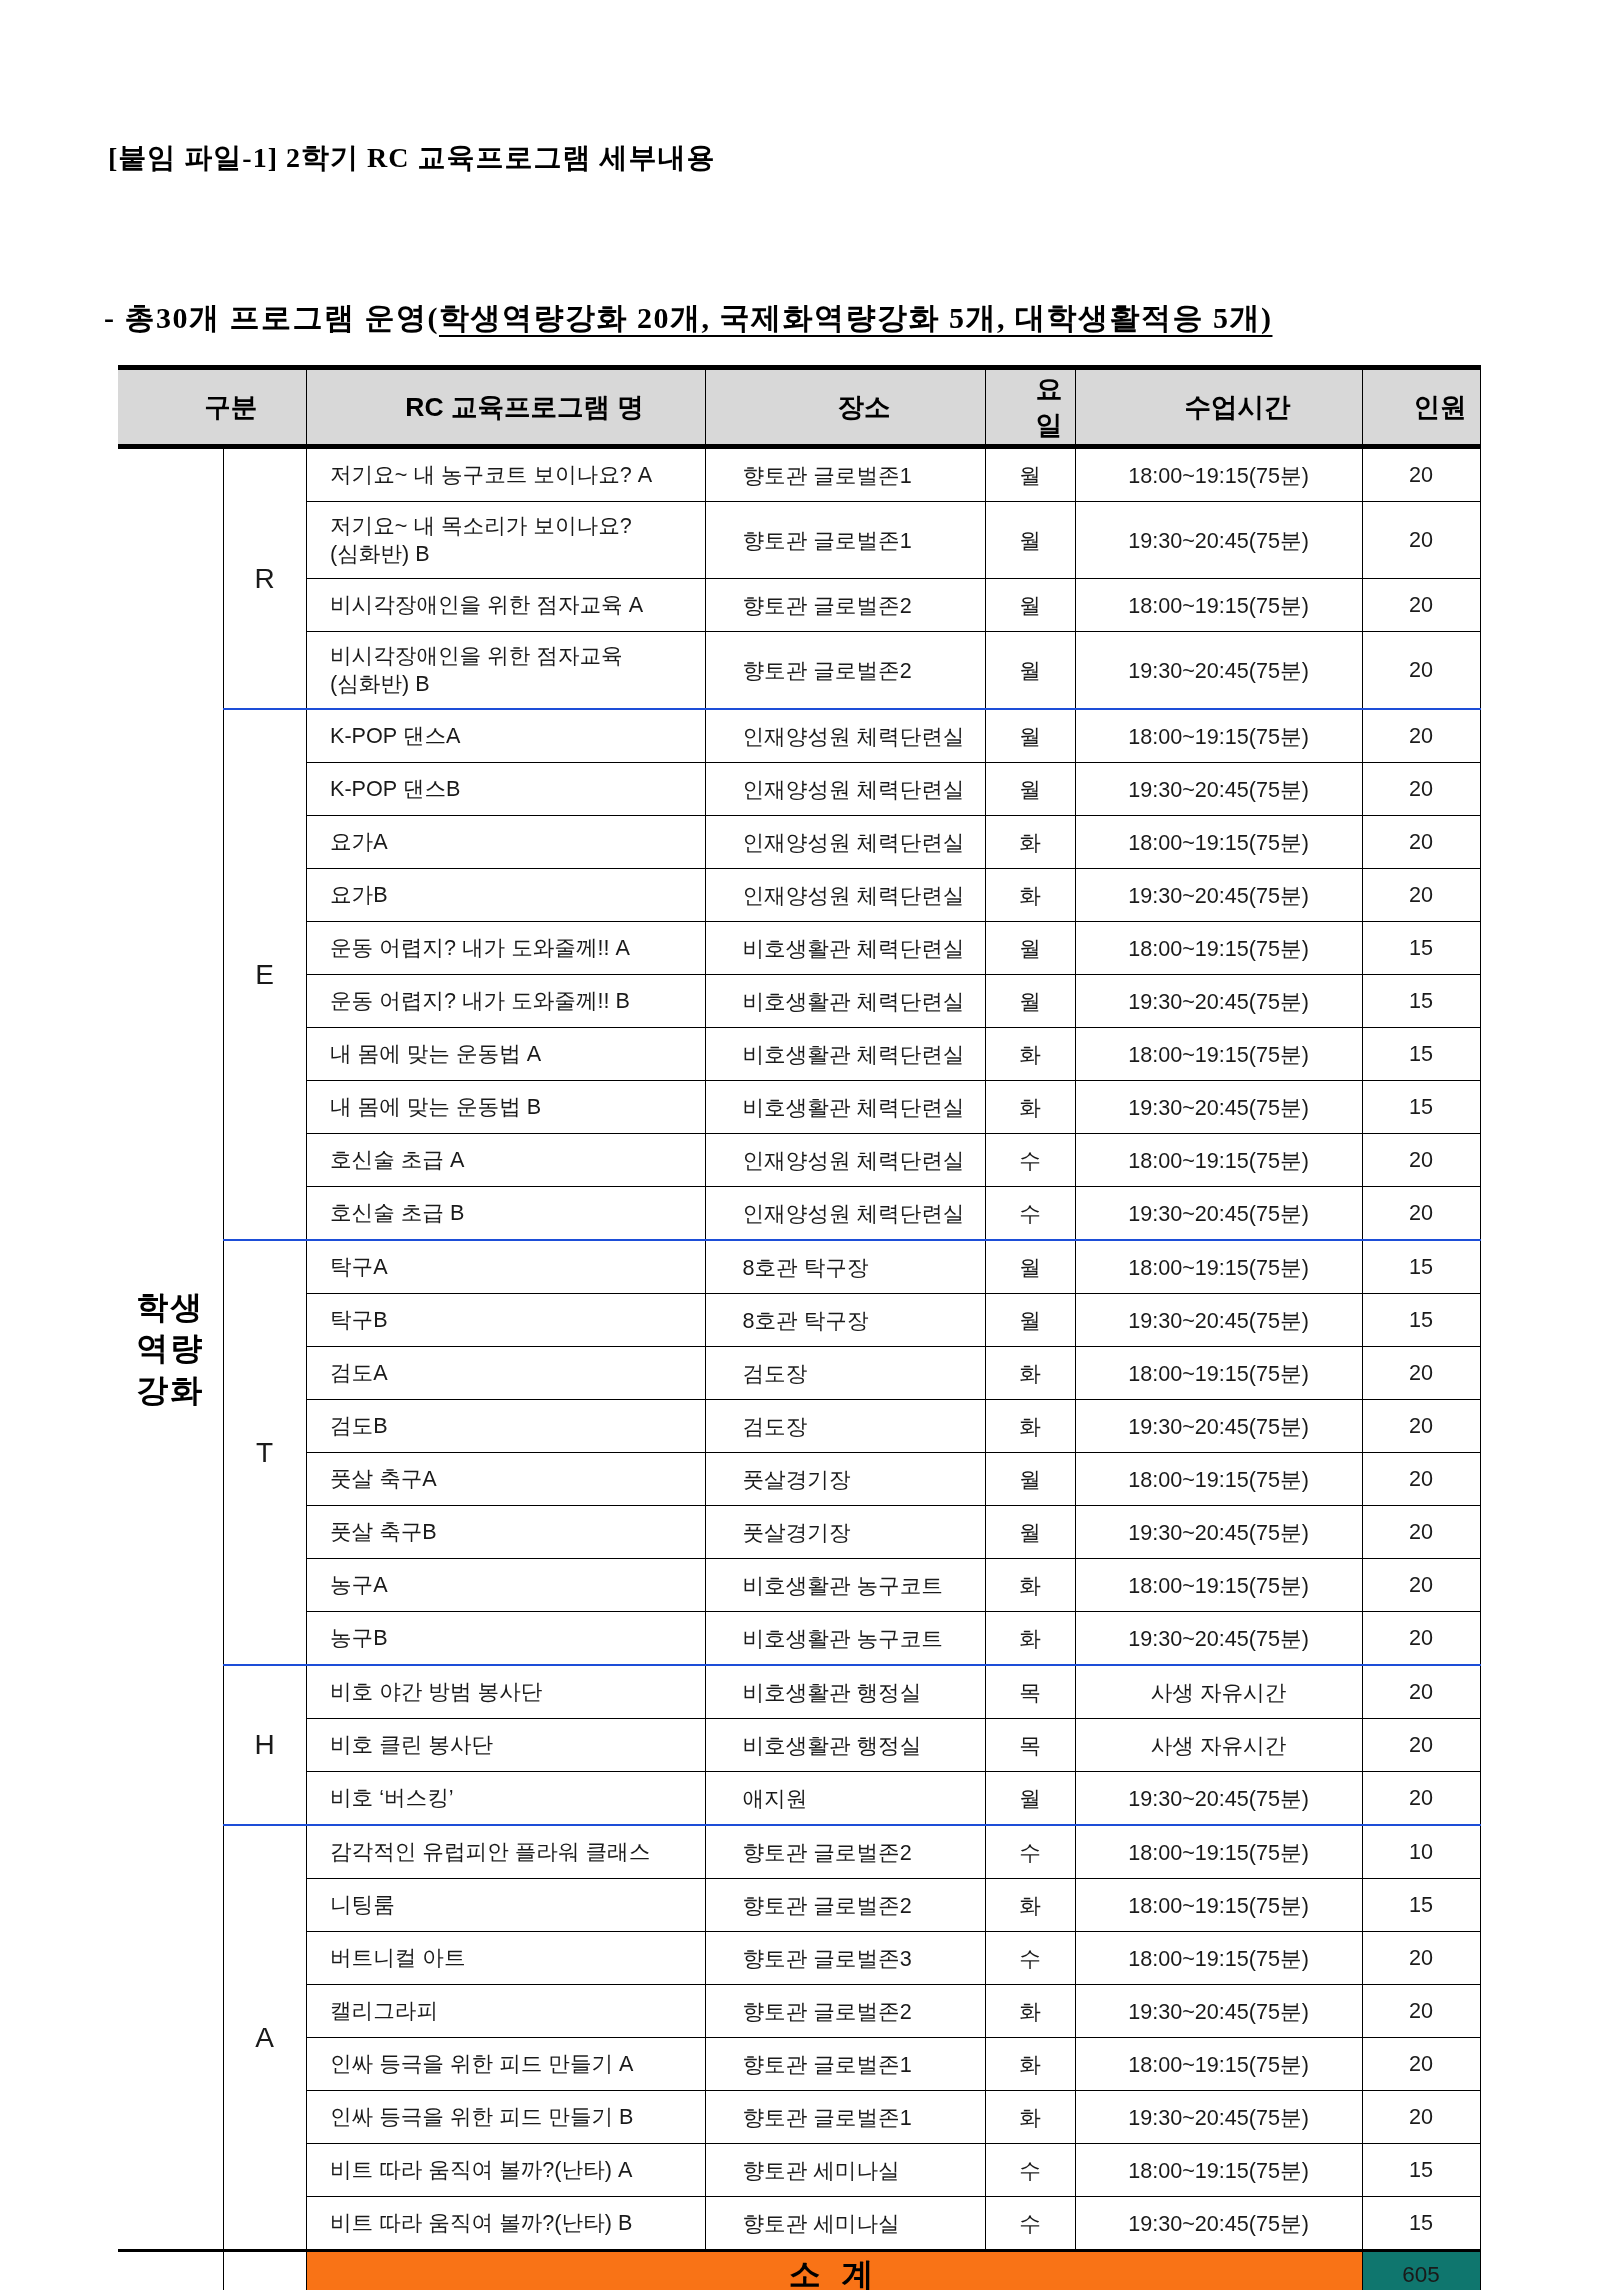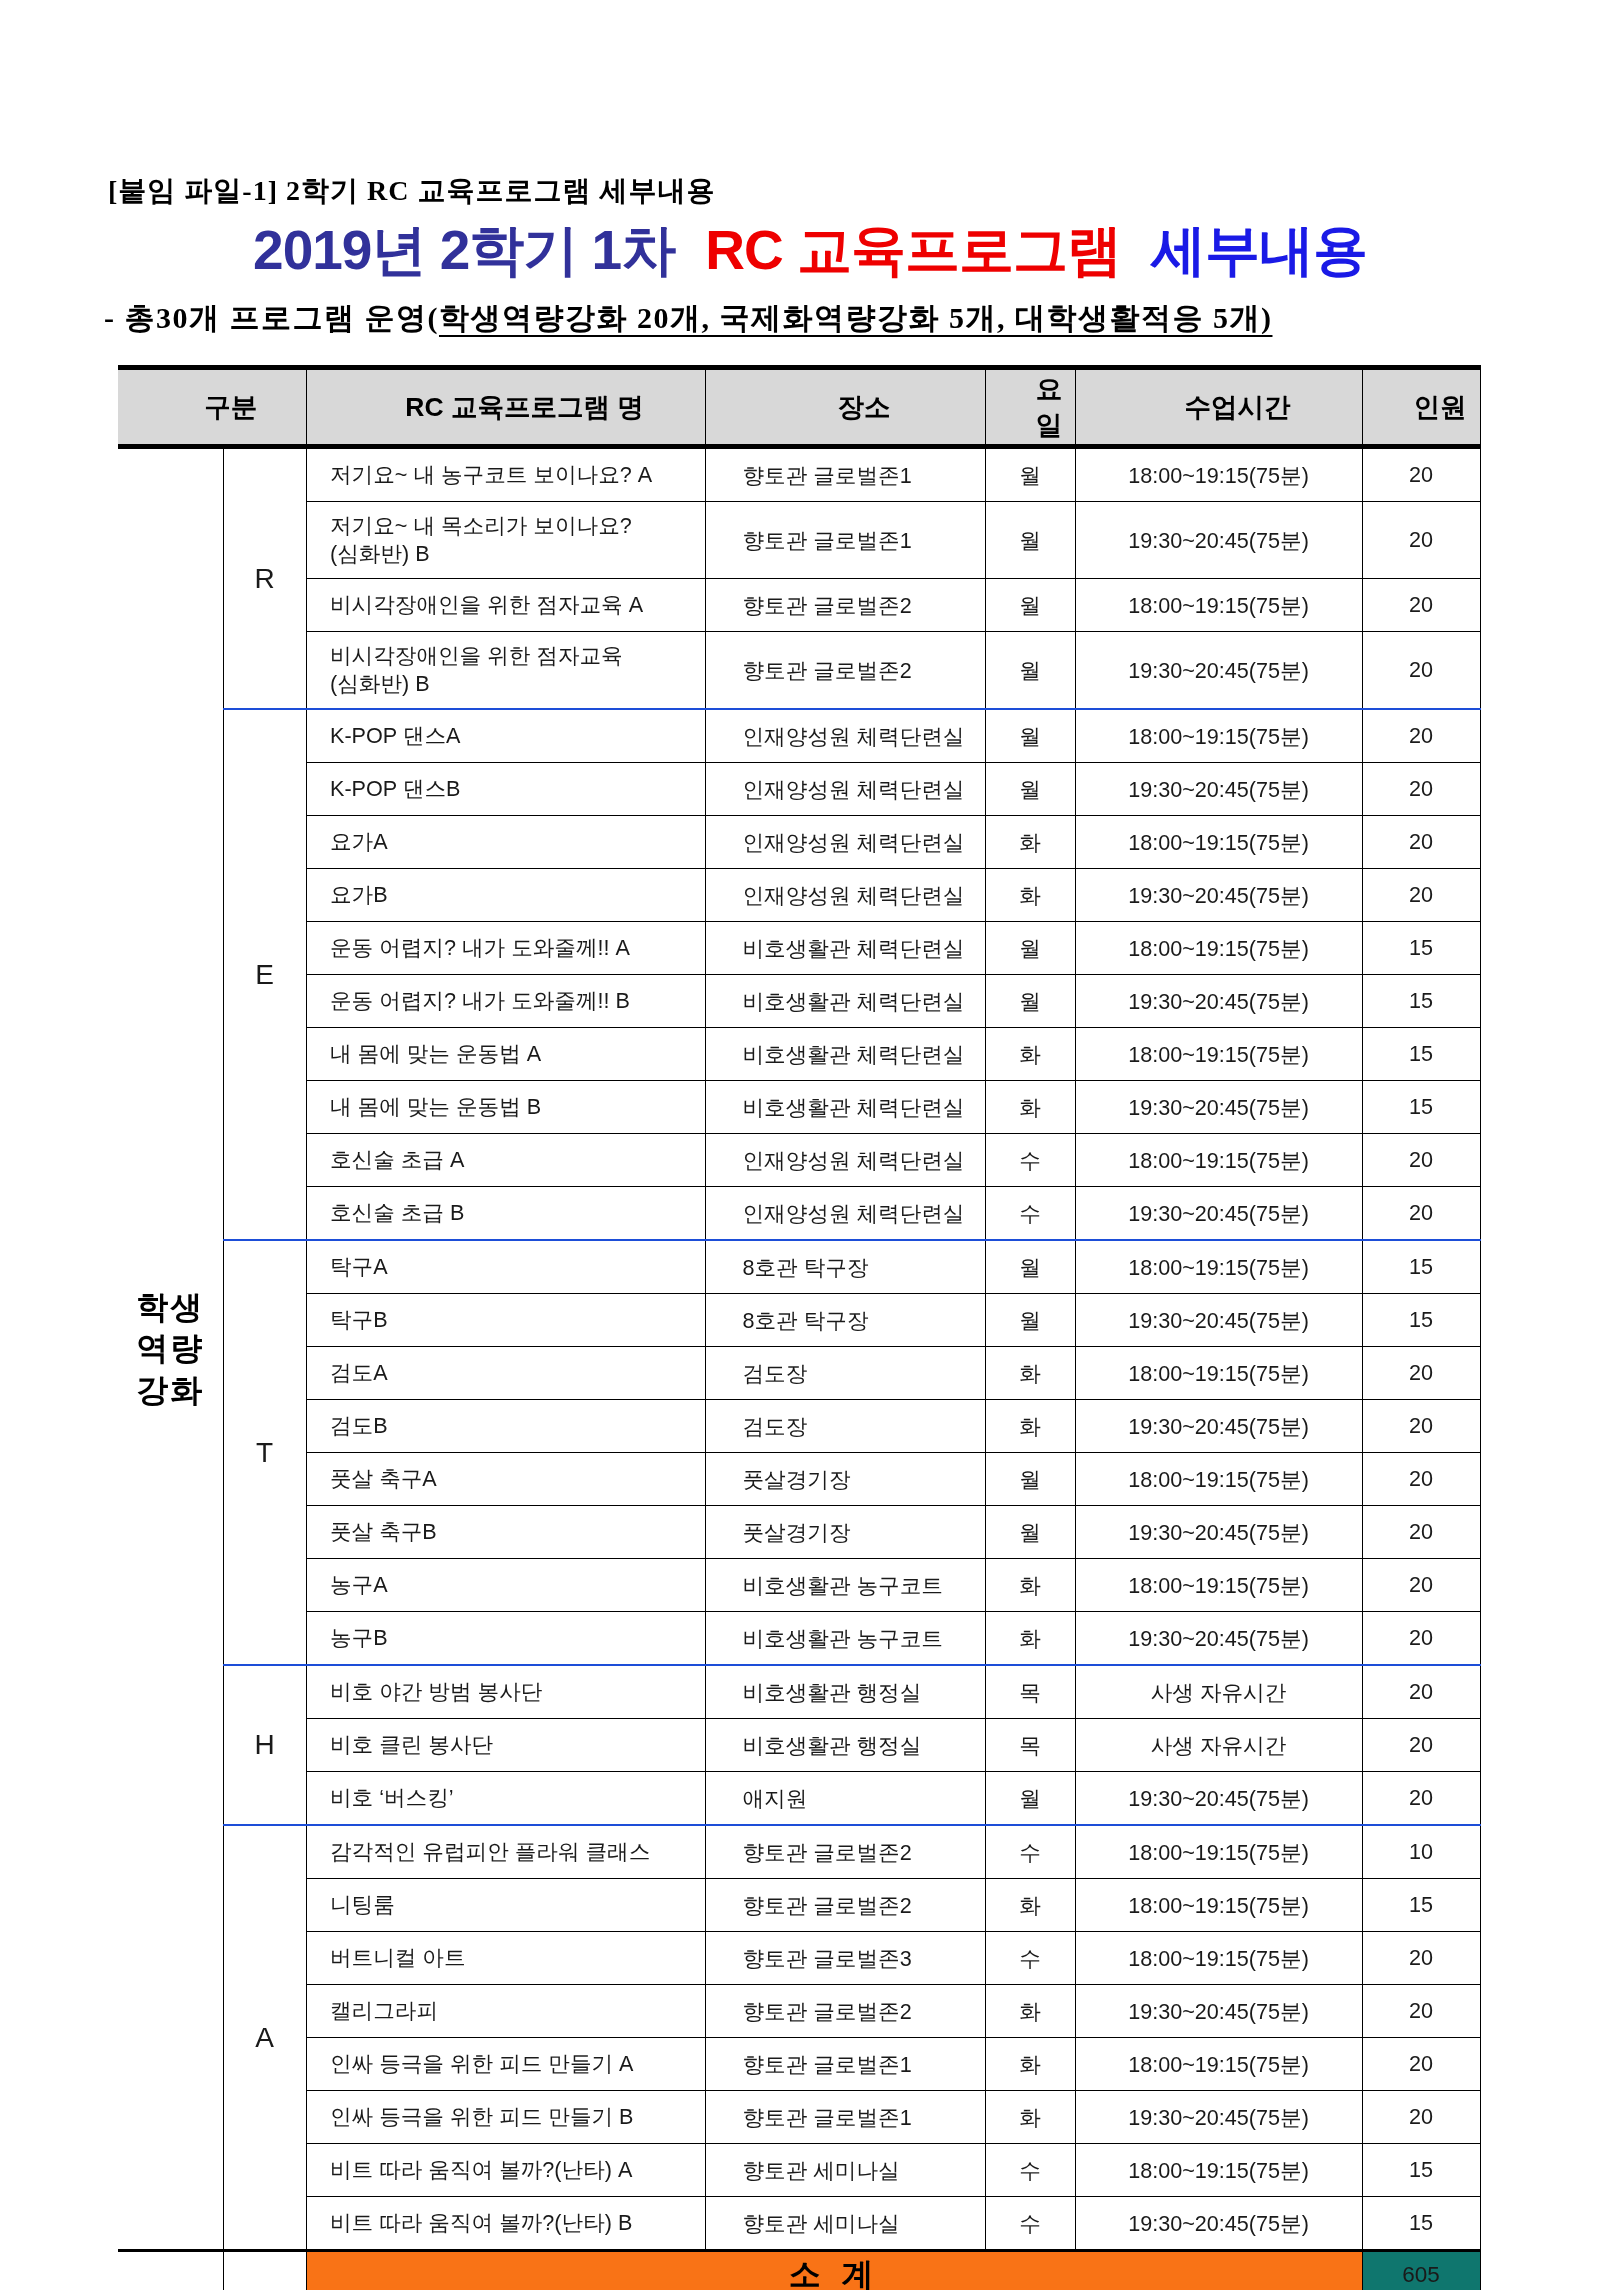--- a/index.html
+++ b/index.html
@@ -7,21 +7,21 @@
     position:relative;
     width:1620px;height:2291px;
     background:#ffffff;
     font-family:"Liberation Sans","DejaVu Sans",sans-serif;
     overflow:hidden;
   }
   .attachment{
     position:absolute;left:108px;top:139px;
     font-family:"Liberation Serif","DejaVu Serif",serif;
     font-size:28px;font-weight:700;color:#000;
-    letter-spacing:1px;white-space:nowrap;margin-top:33px;
+    letter-spacing:1px;white-space:nowrap;
   }
   .title{
     position:absolute;left:0;top:214px;width:100%;
     text-align:center;font-size:55px;font-weight:800;
     letter-spacing:-1px;white-space:nowrap;
   }
   .title span{display:inline-block;}
   .title .gap{margin-right:15.7px;}
   .t-navy{color:#31319a;}
   .t-red{color:#ee0000;}
@@ -85,25 +85,20 @@
     font-size:22.5px;font-weight:400;color:#1a1a1a;
   }
 </style>
 </head>
 <body>
 
 <div class="page">
 
   <div class="attachment">[붙임 파일-1] 2학기 RC 교육프로그램 세부내용</div>
 
-  <div class="title">
-    <span class="t-navy gap">2019년 2학기 1차</span>
-    <span class="t-red gap">RC 교육프로그램</span>
-    <span class="t-blue">세부내용</span>
-  </div>
 
   <div class="subtitle">
     <span>- 총30개 프로그램 운영(</span><span class="u">학생역량강화 20개, 국제화역량강화 5개, 대학생활적응 5개)</span>
   </div>
 
   <table class="program-table">
     <colgroup>
       <col style="width:105px">
         <col style="width:83px">
         <col style="width:399px">

